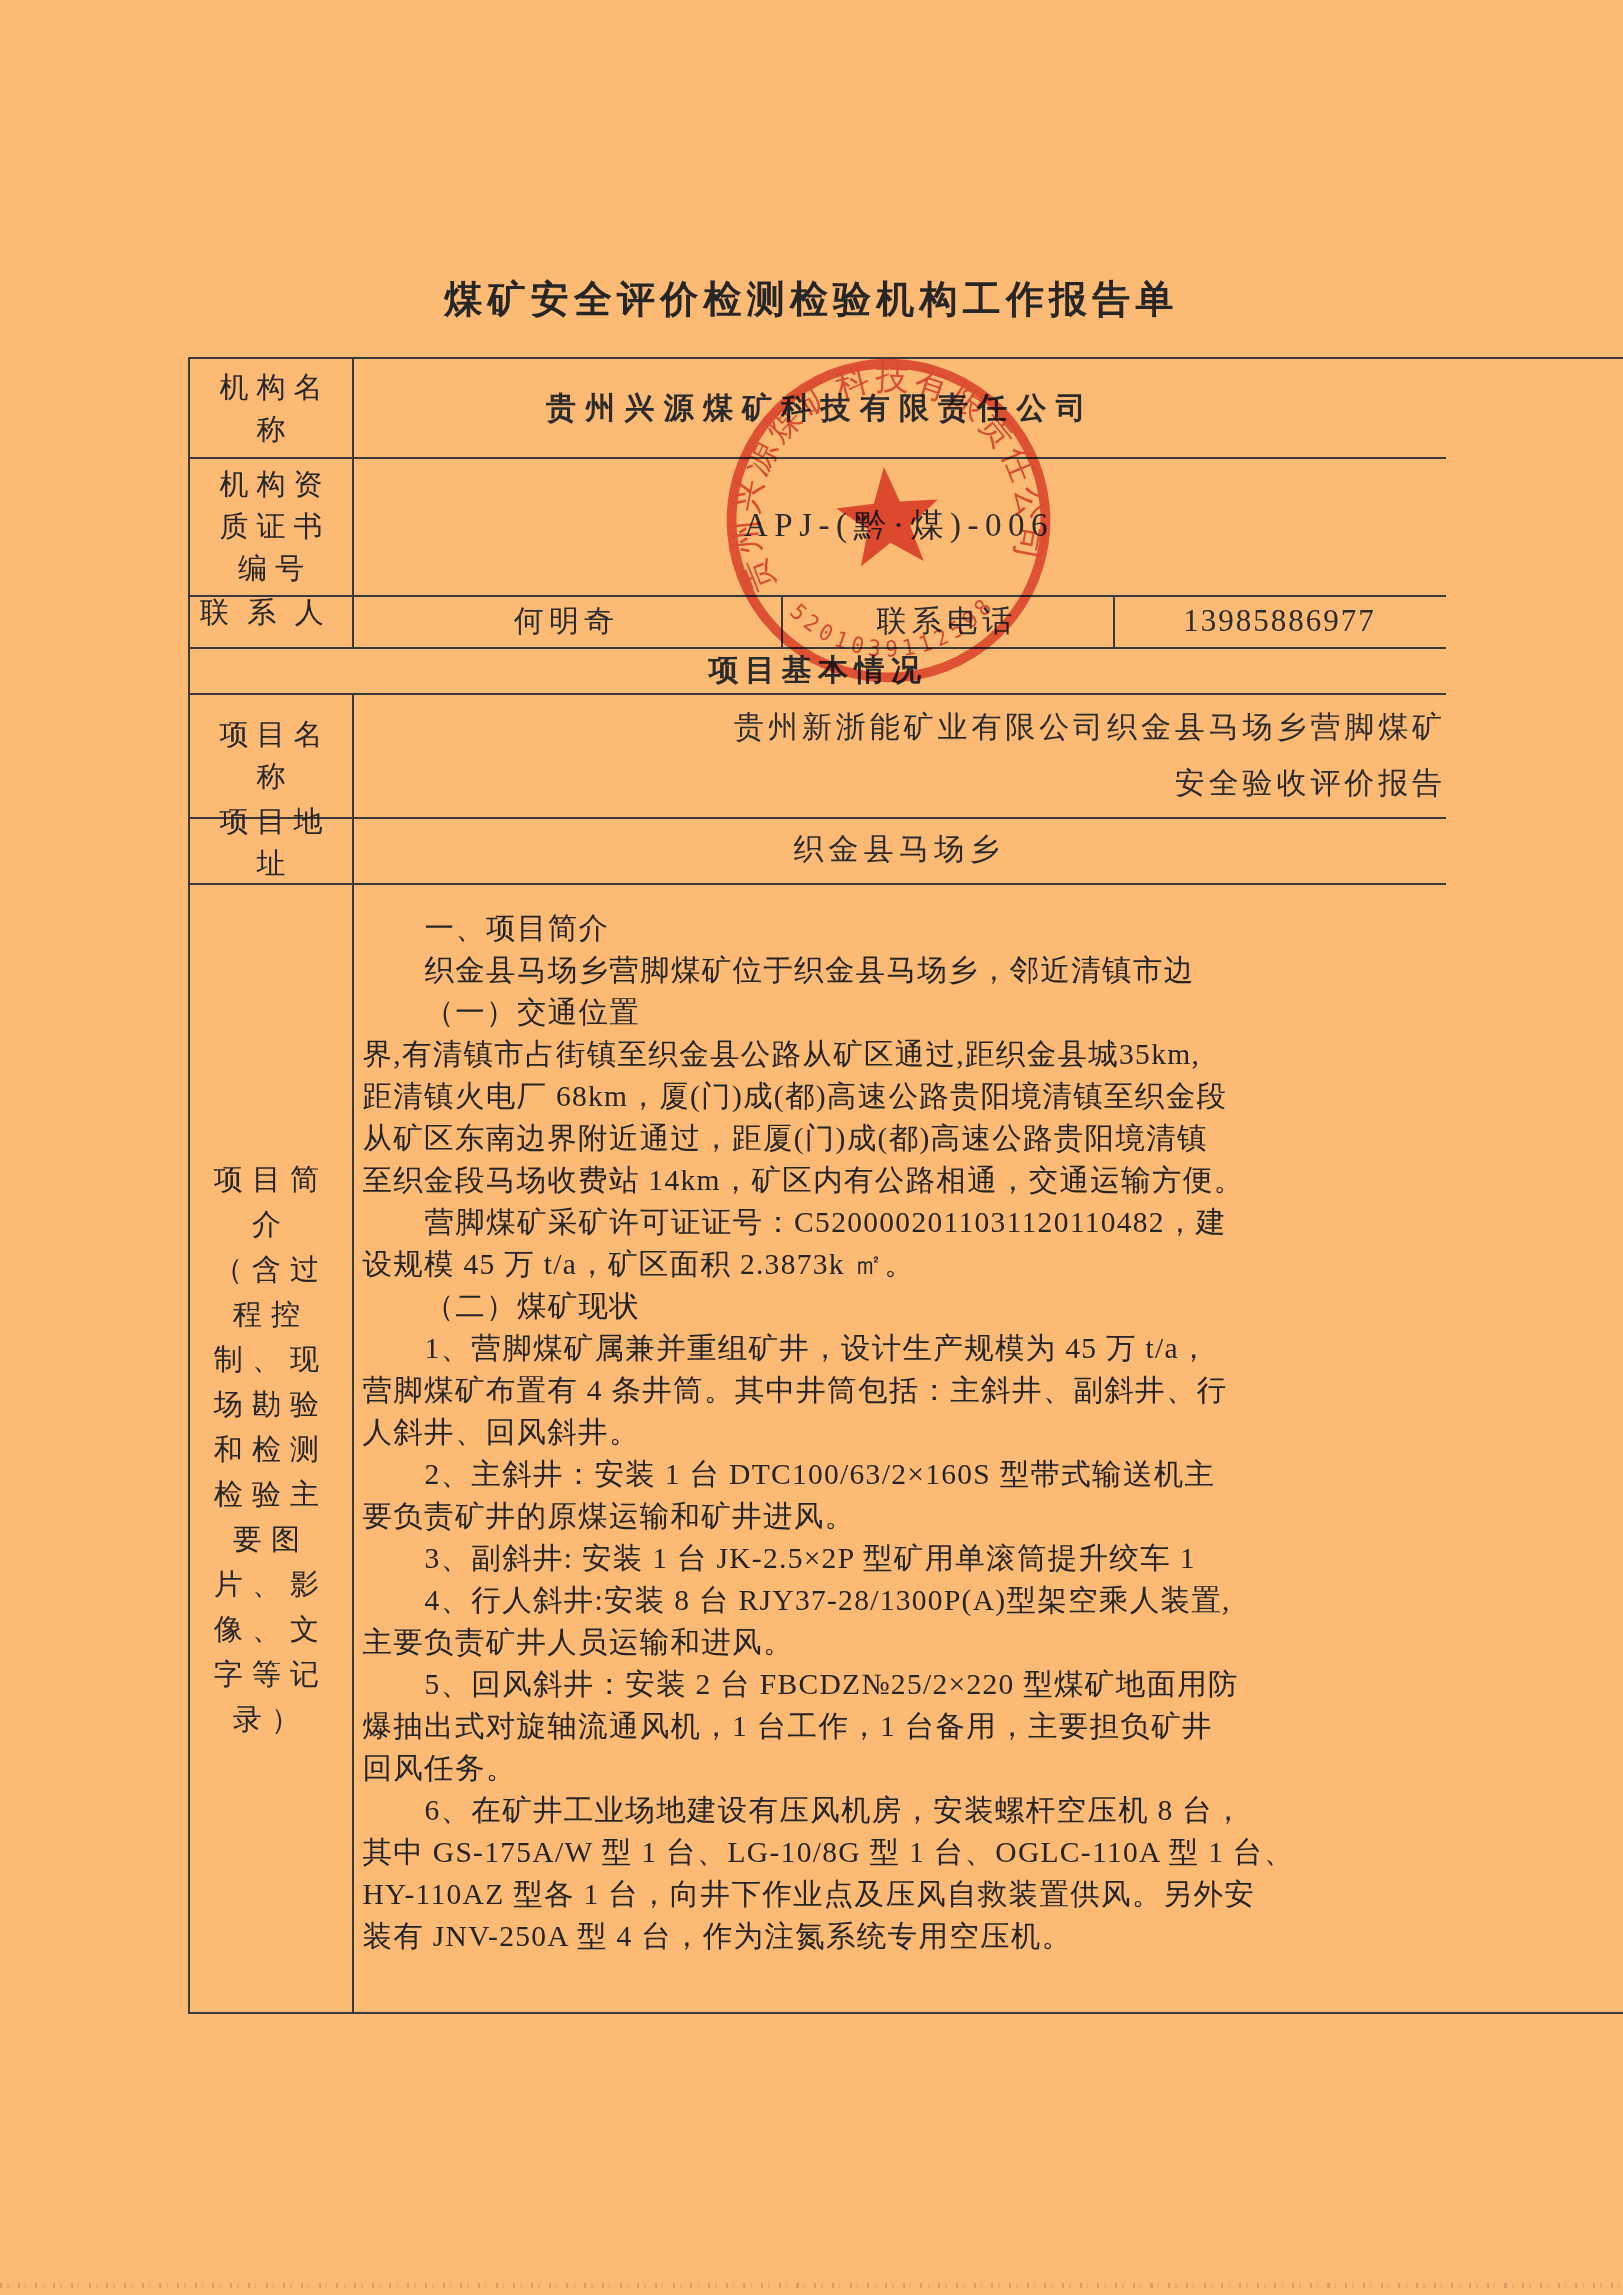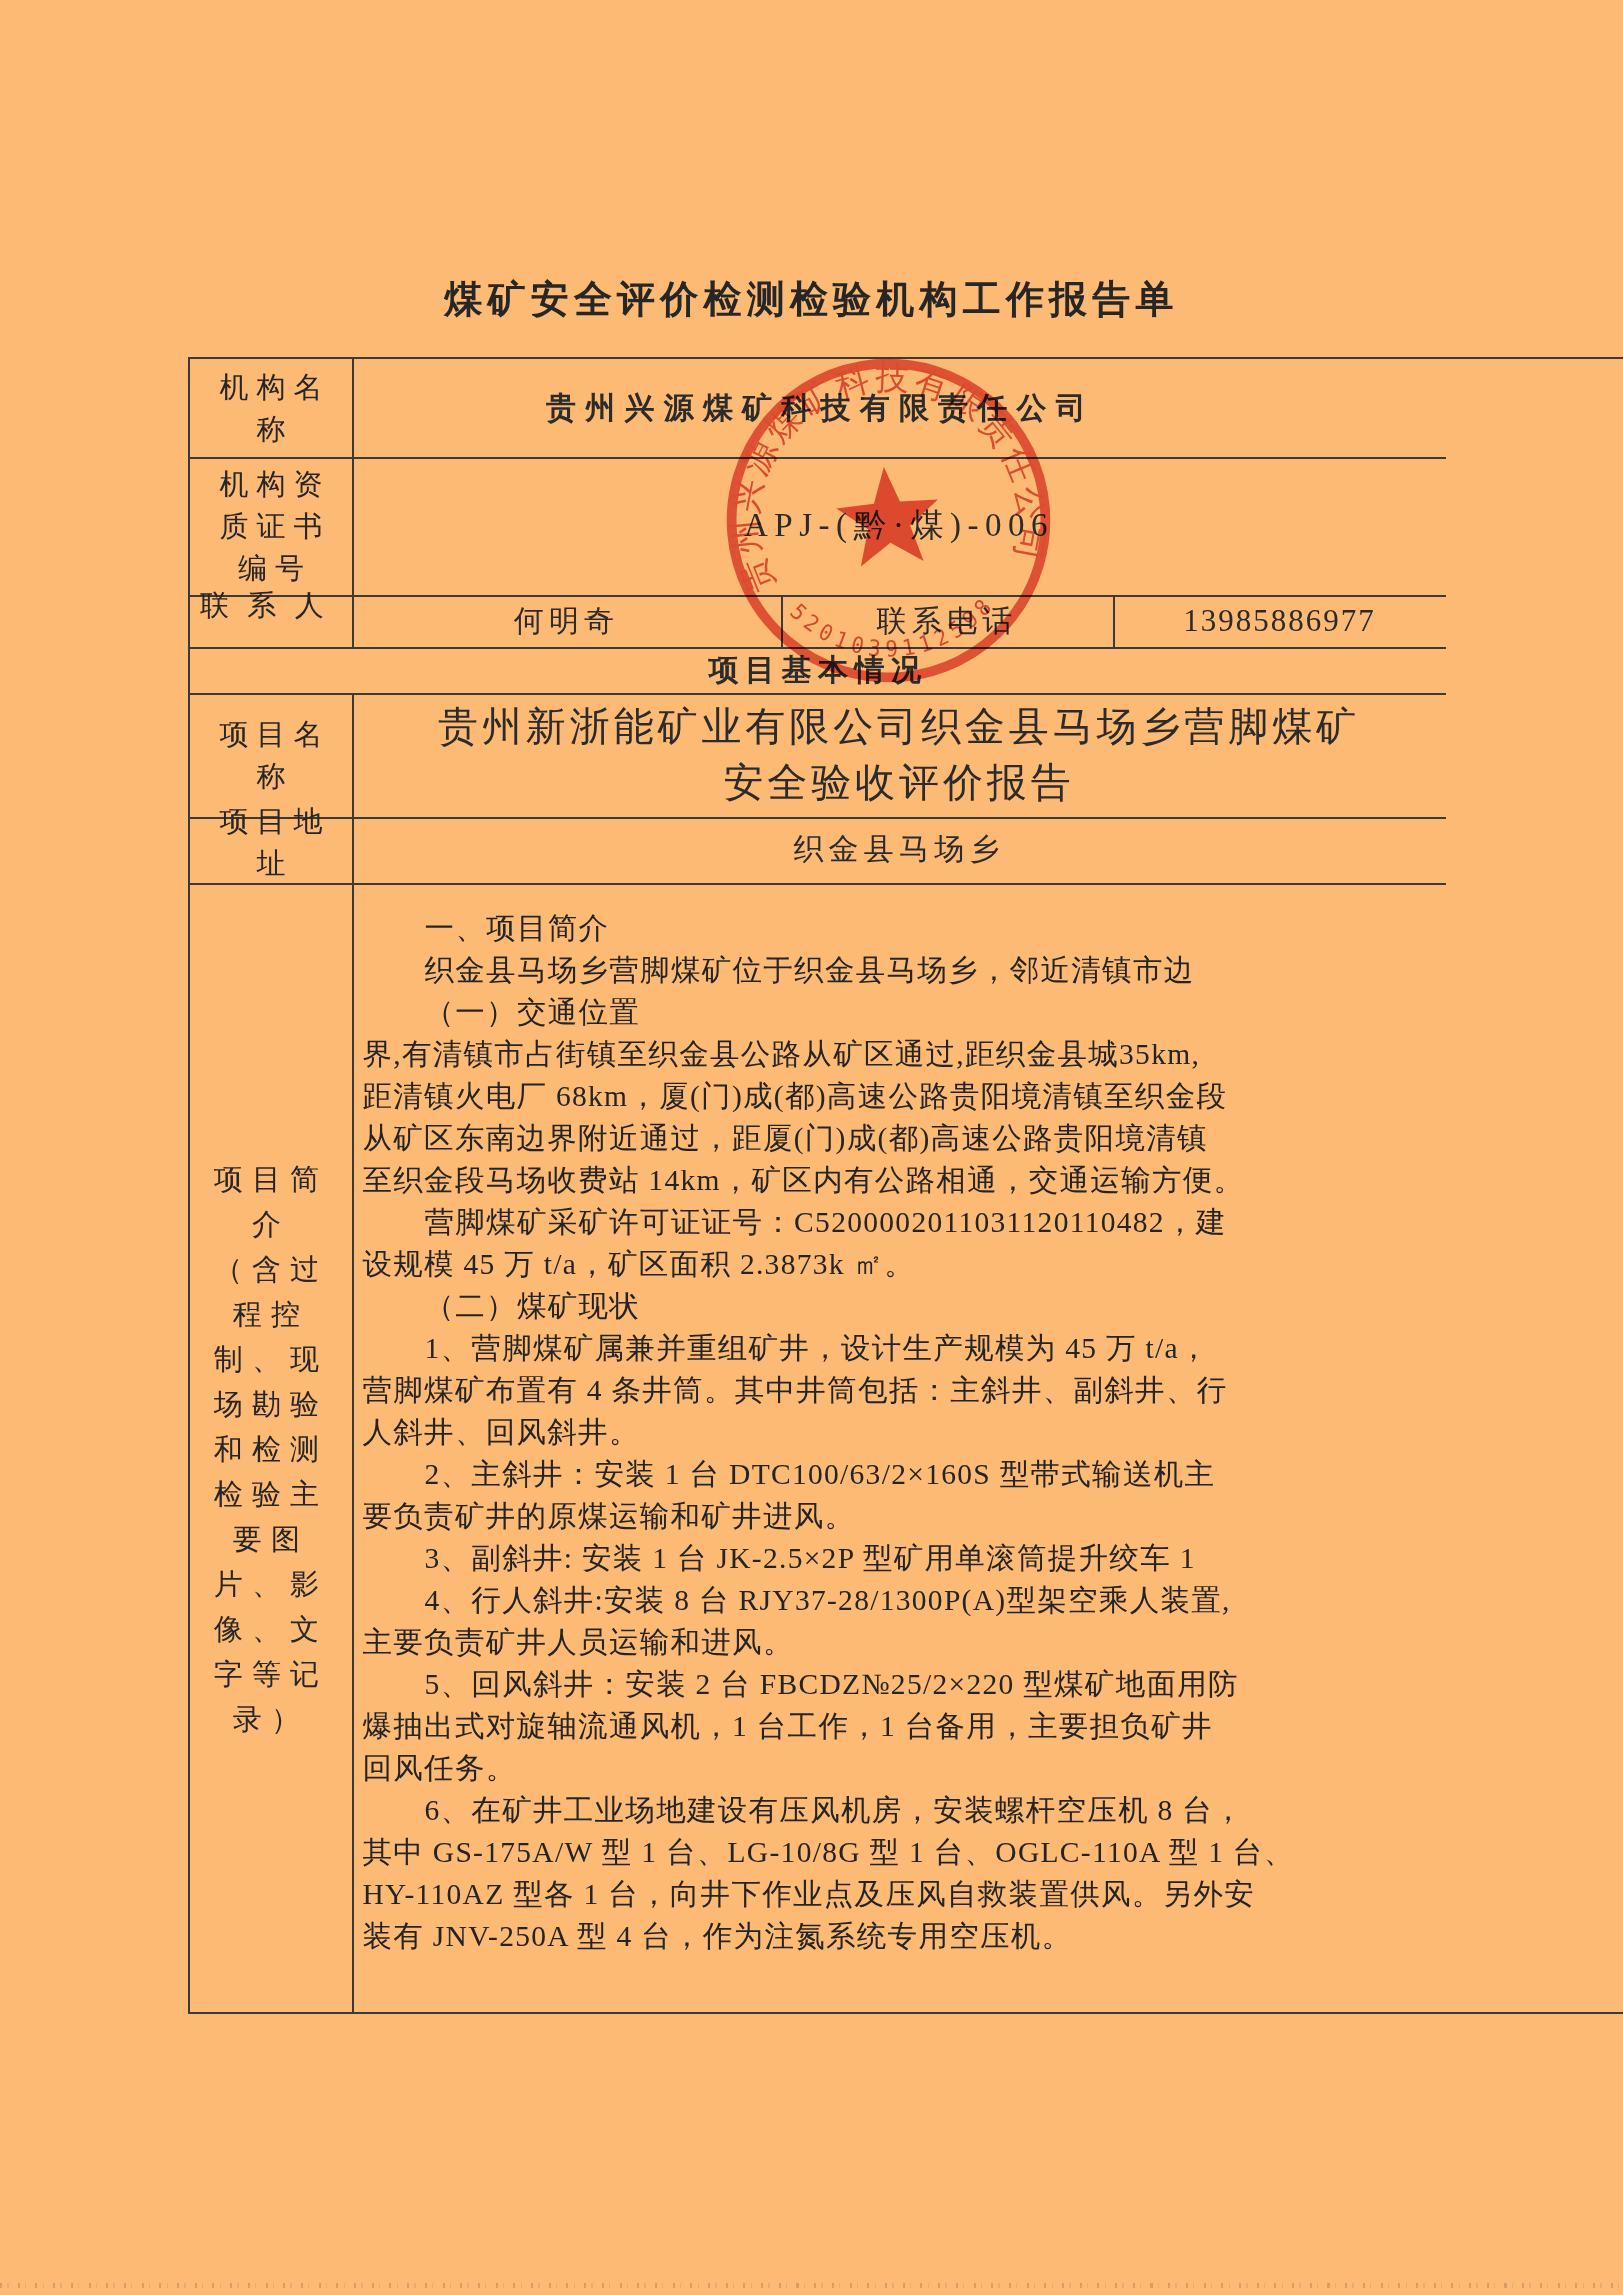--- a/index.html
+++ b/index.html
@@ -17,21 +17,21 @@
   .label-cell{left:0;width:162px;font-size:29px;line-height:42px;letter-spacing:7.9px;
         text-align:center;color:#262626;}
   .label-cell .ln{text-indent:7.9px;}
   .value-cell{left:162px;width:1094px;text-align:center;}
   .org-name{font-family:"Liberation Sans","DejaVu Sans",sans-serif;font-weight:700;
         font-size:30px;letter-spacing:9.2px;}
   .cert-no{font-size:33px;letter-spacing:6.5px;}
   .serif46{font-size:30px;letter-spacing:5.2px;}
   .section-hd{font-family:Liberation Serif, serif;font-weight:700;
         font-size:30px;letter-spacing:6.5px;}
-  .proj-name{font-size:40px;letter-spacing:3.9px;line-height:56px;}
+  .proj-name{font-size:30px;letter-spacing:3.9px;line-height:56px;align-items:flex-end;}
   .intro-label{line-height:45px;letter-spacing:9.2px;}
   .intro-body{position:absolute;left:162px;top:524px;width:1094px;height:1132px;
         box-sizing:border-box;padding:23.6px 14.4px 0 10.5px;font-size:29.5px;
         line-height:42px;letter-spacing:1.3px;color:#242424;}
   .intro-body .tline{white-space:nowrap;}
   .intro-body .ind{text-indent:62px;}
   .stamp-svg{position:absolute;left:712px;top:344px;width:353px;height:353px;
         mix-blend-mode:multiply;opacity:.82;}
   .scan-noise{position:absolute;left:0;top:2283px;width:1623px;height:4.6px;opacity:.32;
         background:repeating-linear-gradient(90deg,rgba(40,40,40,.6) 0 2px,
@@ -64,21 +64,21 @@
     </div>
     <div class="cell value-cell org-name" style="top:0;height:98px;padding-right:157px">贵州兴源煤矿科技有限责任公司</div>
 
     <div class="cell label-cell" style="top:98px;height:137px">
       <div class="ln">机构资</div>
       <div class="ln">质证书</div>
       <div class="ln">编号</div>
     </div>
     <div class="cell value-cell cert-no" style="top:98px;height:137px">APJ-(黔·煤)-006</div>
 
-    <div class="cell label-cell" style="top:220px;height:52px;letter-spacing:18.3px">联系人</div>
+    <div class="cell label-cell" style="top:227px;height:52px;letter-spacing:18.3px">联系人</div>
     <div class="cell serif46" style="left:162px;width:429px;top:236px;height:52px">何明奇</div>
     <div class="cell serif46" style="left:591px;width:332px;top:236px;height:52px">联系电话</div>
     <div class="cell" style="left:923px;width:333px;top:236px;height:52px;font-size:31px;letter-spacing:2px">13985886977</div>
 
     <div class="cell section-hd" style="left:0;width:1256px;top:288px;height:46px">项目基本情况</div>
 
     <div class="cell label-cell" style="top:334px;height:124px">
       <div class="ln">项目名</div>
       <div class="ln">称</div>
     </div>

